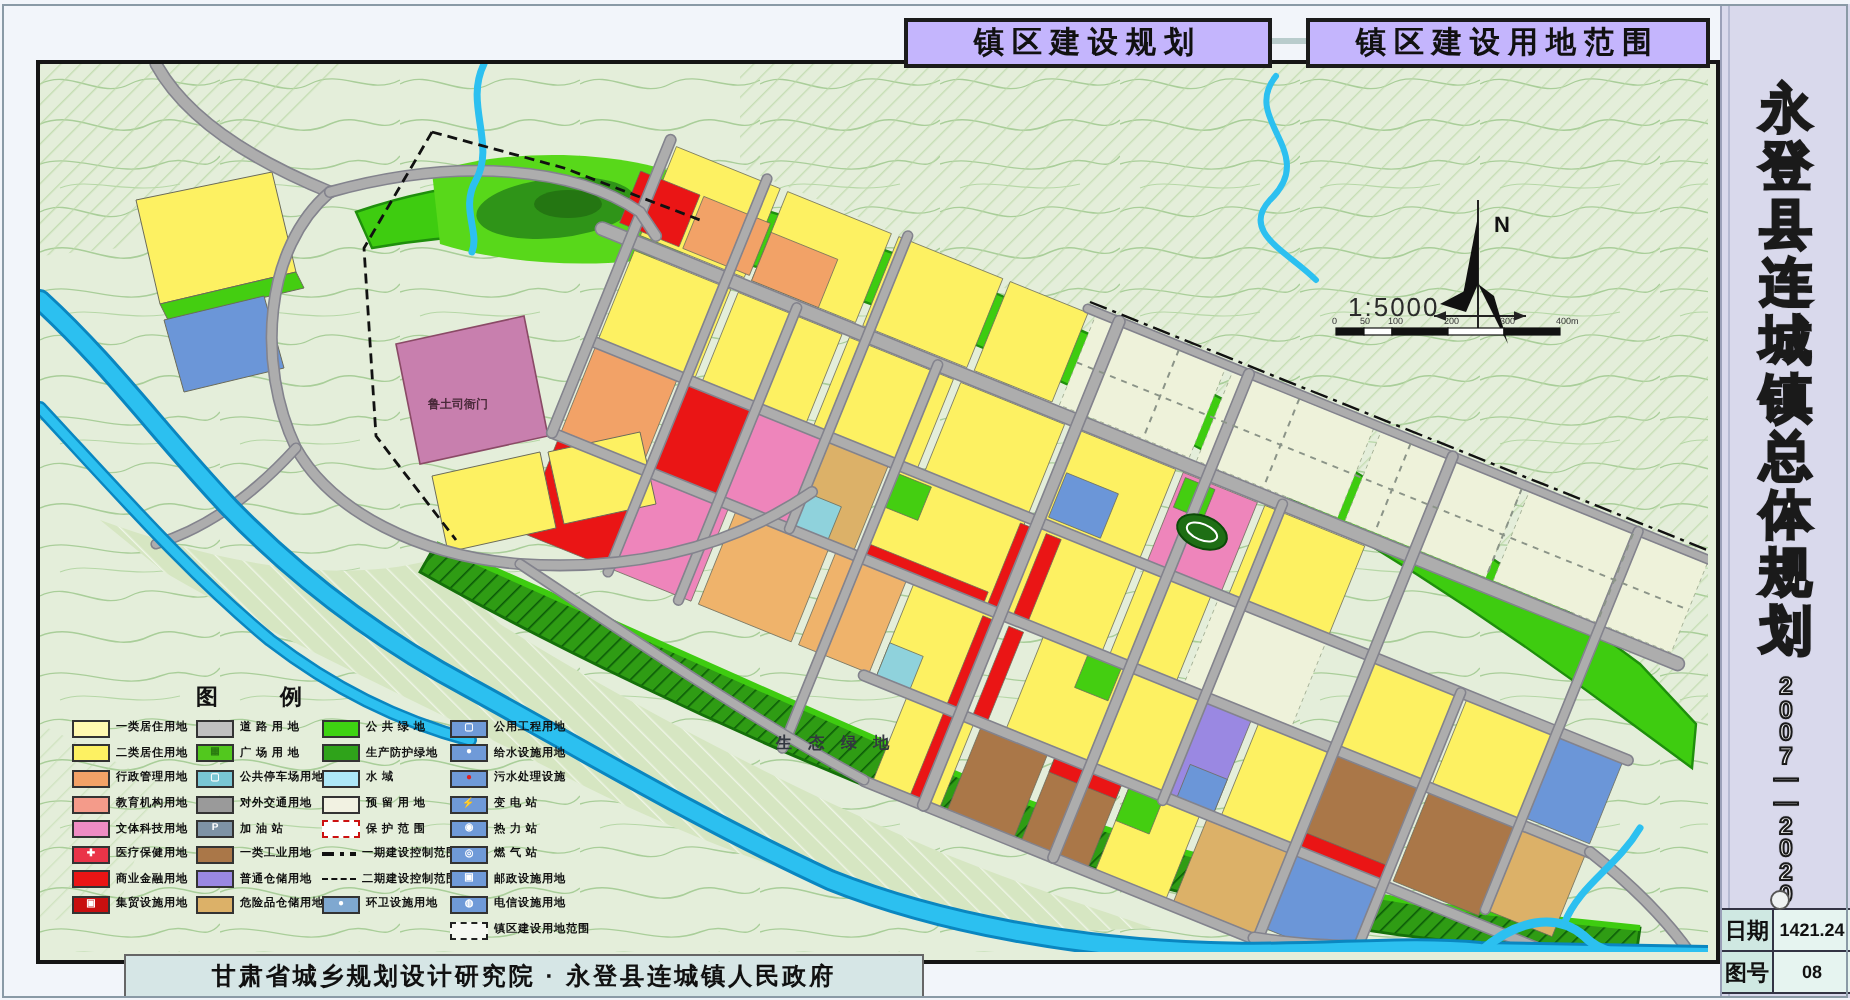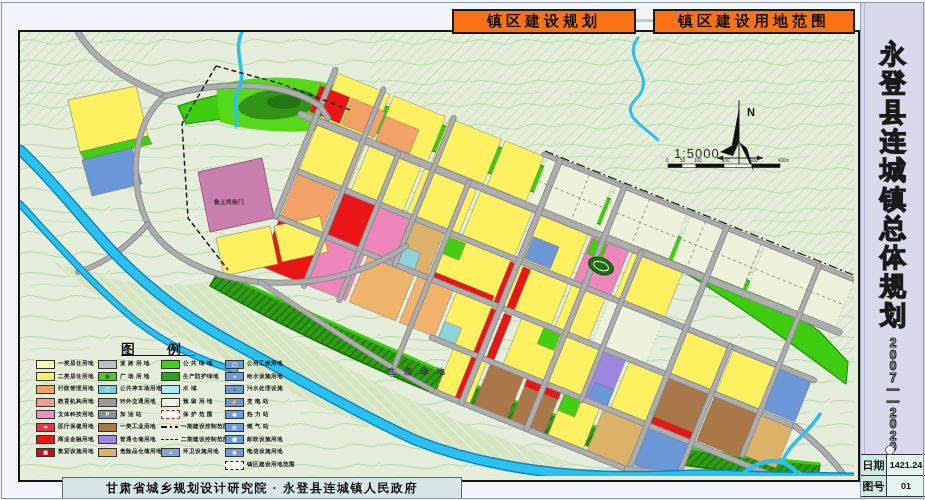--- a/index.html
+++ b/index.html
@@ -1,34 +1,34 @@
 <!DOCTYPE html>
 <html><head>
 <meta charset="utf-8">
 <style>
   html,body{margin:0;padding:0;}
   body{width:925px;height:500px;position:relative;overflow:hidden;
        background:#f2f5fa;font-family:"Liberation Sans",sans-serif;color:#111;}
   .page-frame{position:absolute;left:1px;top:2px;right:1px;bottom:1px;
        border:1px solid #8a9aa6;pointer-events:none;z-index:50;}
   
-  .tab{position:absolute;top:9px;height:21px;background:#f97316;border:2px solid #1b1b1b;
+  .tab{position:absolute;top:9px;height:21px;background:#c4b5fd;border:2px solid #1b1b1b;
        display:flex;align-items:center;justify-content:center;font-weight:bold;
        font-size:15px;letter-spacing:4px;z-index:40;}
   #tab-left{left:452px;width:180px;}
   #tab-right{left:653px;width:198px;}
   .tab-link{position:absolute;top:19px;left:632px;width:21px;height:3px;background:#b9cccc;z-index:39;}
   
   .map-frame{position:absolute;left:18px;top:30px;width:838px;height:448px;
        border:2px solid #151515;background:#e4eeda;z-index:5;}
   .map-frame svg{display:block;}
   
   .legend{position:absolute;left:36px;top:341px;width:300px;height:126px;z-index:20;font-weight:bold;}
-  .legend-title{position:absolute;left:62px;top:0px;width:120px;text-align:center;
-       font-size:14px;letter-spacing:14px;color:#111;text-decoration:underline;}
+  .legend-title{position:absolute;left:62px;top:0px;width:120px;text-align:left;
+       font-size:11px;letter-spacing:14px;color:#111;}
   .legend-col{position:absolute;top:17px;}
   .legend-item{display:flex;align-items:center;height:12.6px;}
   .swatch{width:17px;height:7px;border:1px solid #333;flex:0 0 auto;margin-right:3px;
        display:flex;align-items:center;justify-content:center;}
   .swatch .glyph{font-size:5px;line-height:5px;color:#fff;}
   .swatch.line{border:none;height:7px;align-items:center;}
   .swatch.line span{width:17px;border-top:1.6px dashed #111;height:0;}
   .swatch.line.dashdot span{border-top:1.6px solid #111;
        background:repeating-linear-gradient(90deg,#111 0 6px,transparent 6px 9px,#111 9px 11px,transparent 11px 14px);
        border:none;height:1.6px;}
@@ -503,20 +503,20 @@
       <div class="ch">0</div>
     </div>
   <div class="info-table">
     <div class="reg-circle"></div>
     <div class="info-row">
       <div class="cell-l">日期</div>
       <div class="cell-v">1421.24</div>
     </div>
     <div class="info-row">
       <div class="cell-l">图号</div>
-      <div class="cell-v">01</div>
+      <div class="cell-v">08</div>
     </div>
   </div>
 </div>
 
 <div class="footer-bar">
   <span>甘肃省城乡规划设计研究院 · 永登县连城镇人民政府</span>
 </div>
 
 </body></html>

